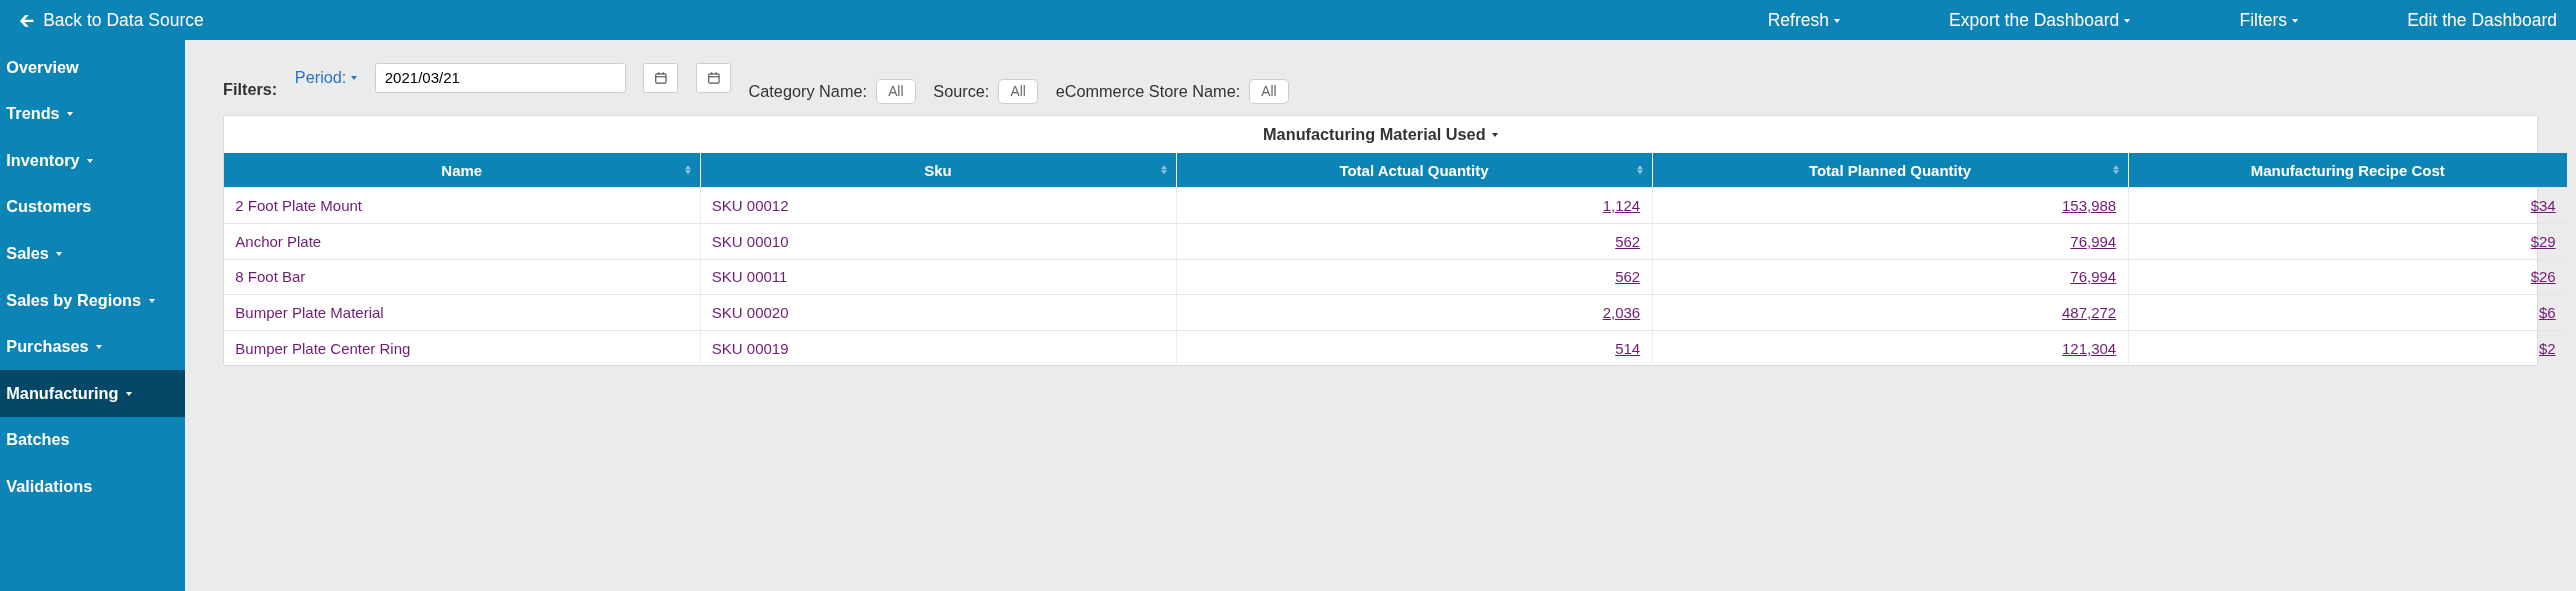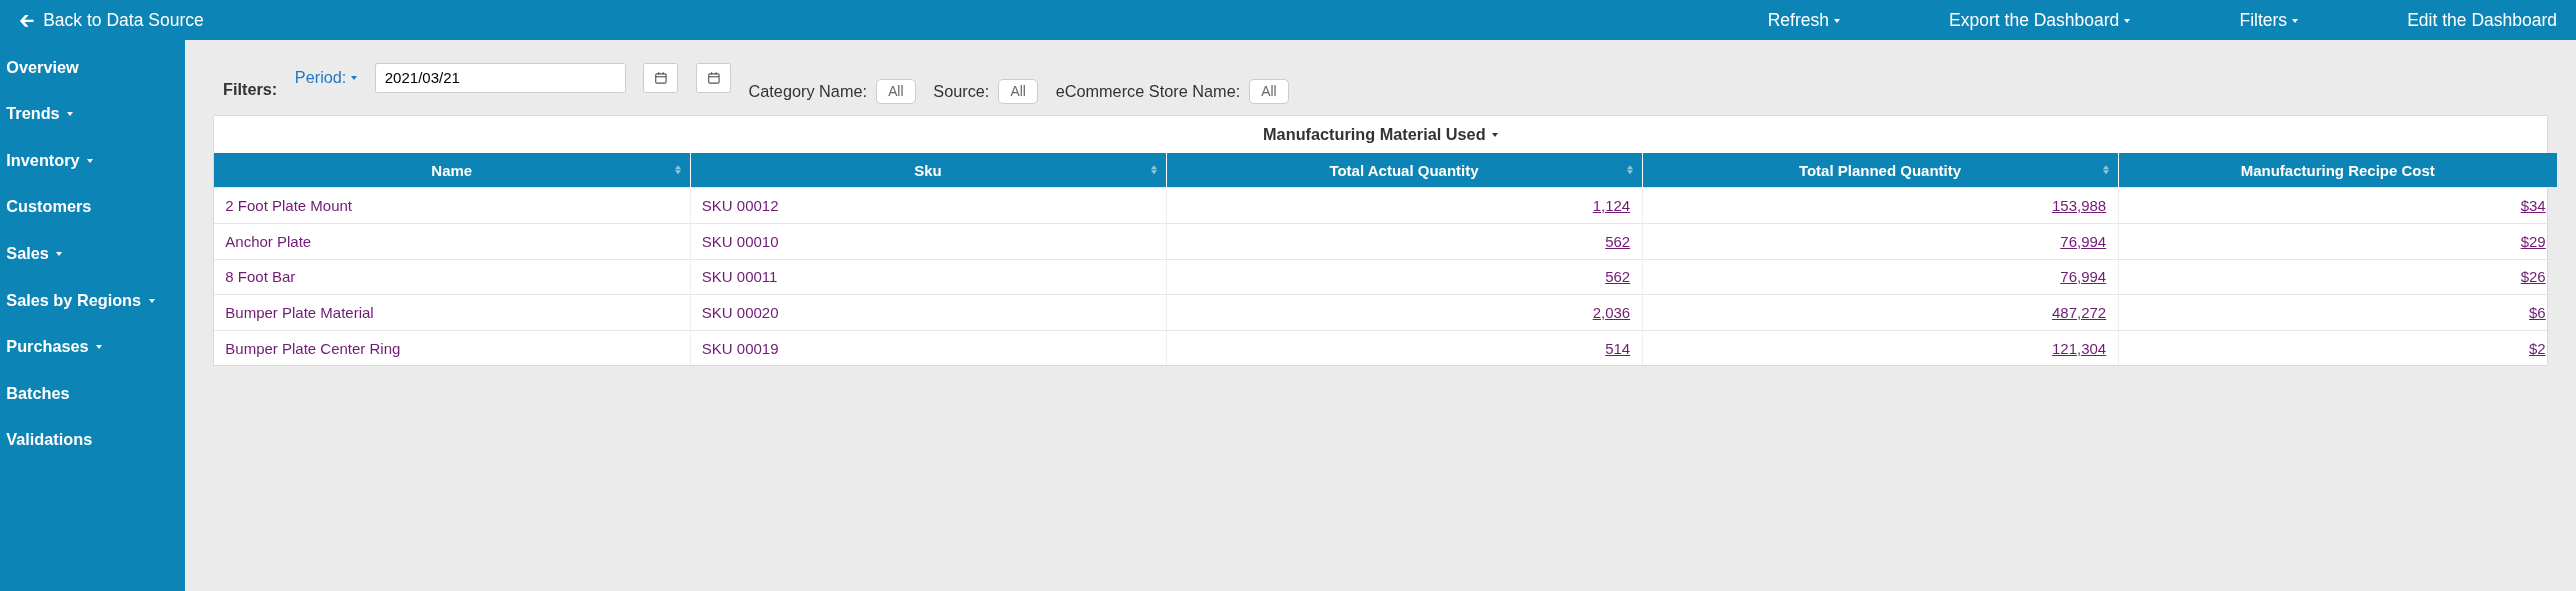--- a/index.html
+++ b/index.html
@@ -129,21 +129,21 @@
   .filter-chip {
     border: 0.6px solid #ccc;
     background: #fff;
     border-radius: 5px;
     padding: 3.8px 11.3px;
     font-size: 13.8px;
     color: #666;
     cursor: pointer;
   }
   .panel {
-    margin: 0 28px;
+    margin: 0 38px;
     background: #fff;
     border: 0.6px solid #d9d9d9;
     border-radius: 1.3px;
   }
   .panel-title {
     text-align: center;
     font-size: 16.3px;
     font-weight: 700;
     color: #333;
     padding: 8.8px 0;
@@ -249,20 +249,24 @@
       <div class="side-item">
         <span>Sales</span>
         <span class="caret-down"></span>
       </div>
       <div class="side-item">
         <span>Sales by Regions</span>
         <span class="caret-down"></span>
       </div>
       <div class="side-item">
         <span>Purchases</span>
+        <span class="caret-down"></span>
+      </div>
+      <div class="side-item active">
+        <span>Manufacturing</span>
         <span class="caret-down"></span>
       </div>
       <div class="side-item">
         <span>Batches</span>
       </div>
       <div class="side-item">
         <span>Validations</span>
       </div>
     </div>
 

